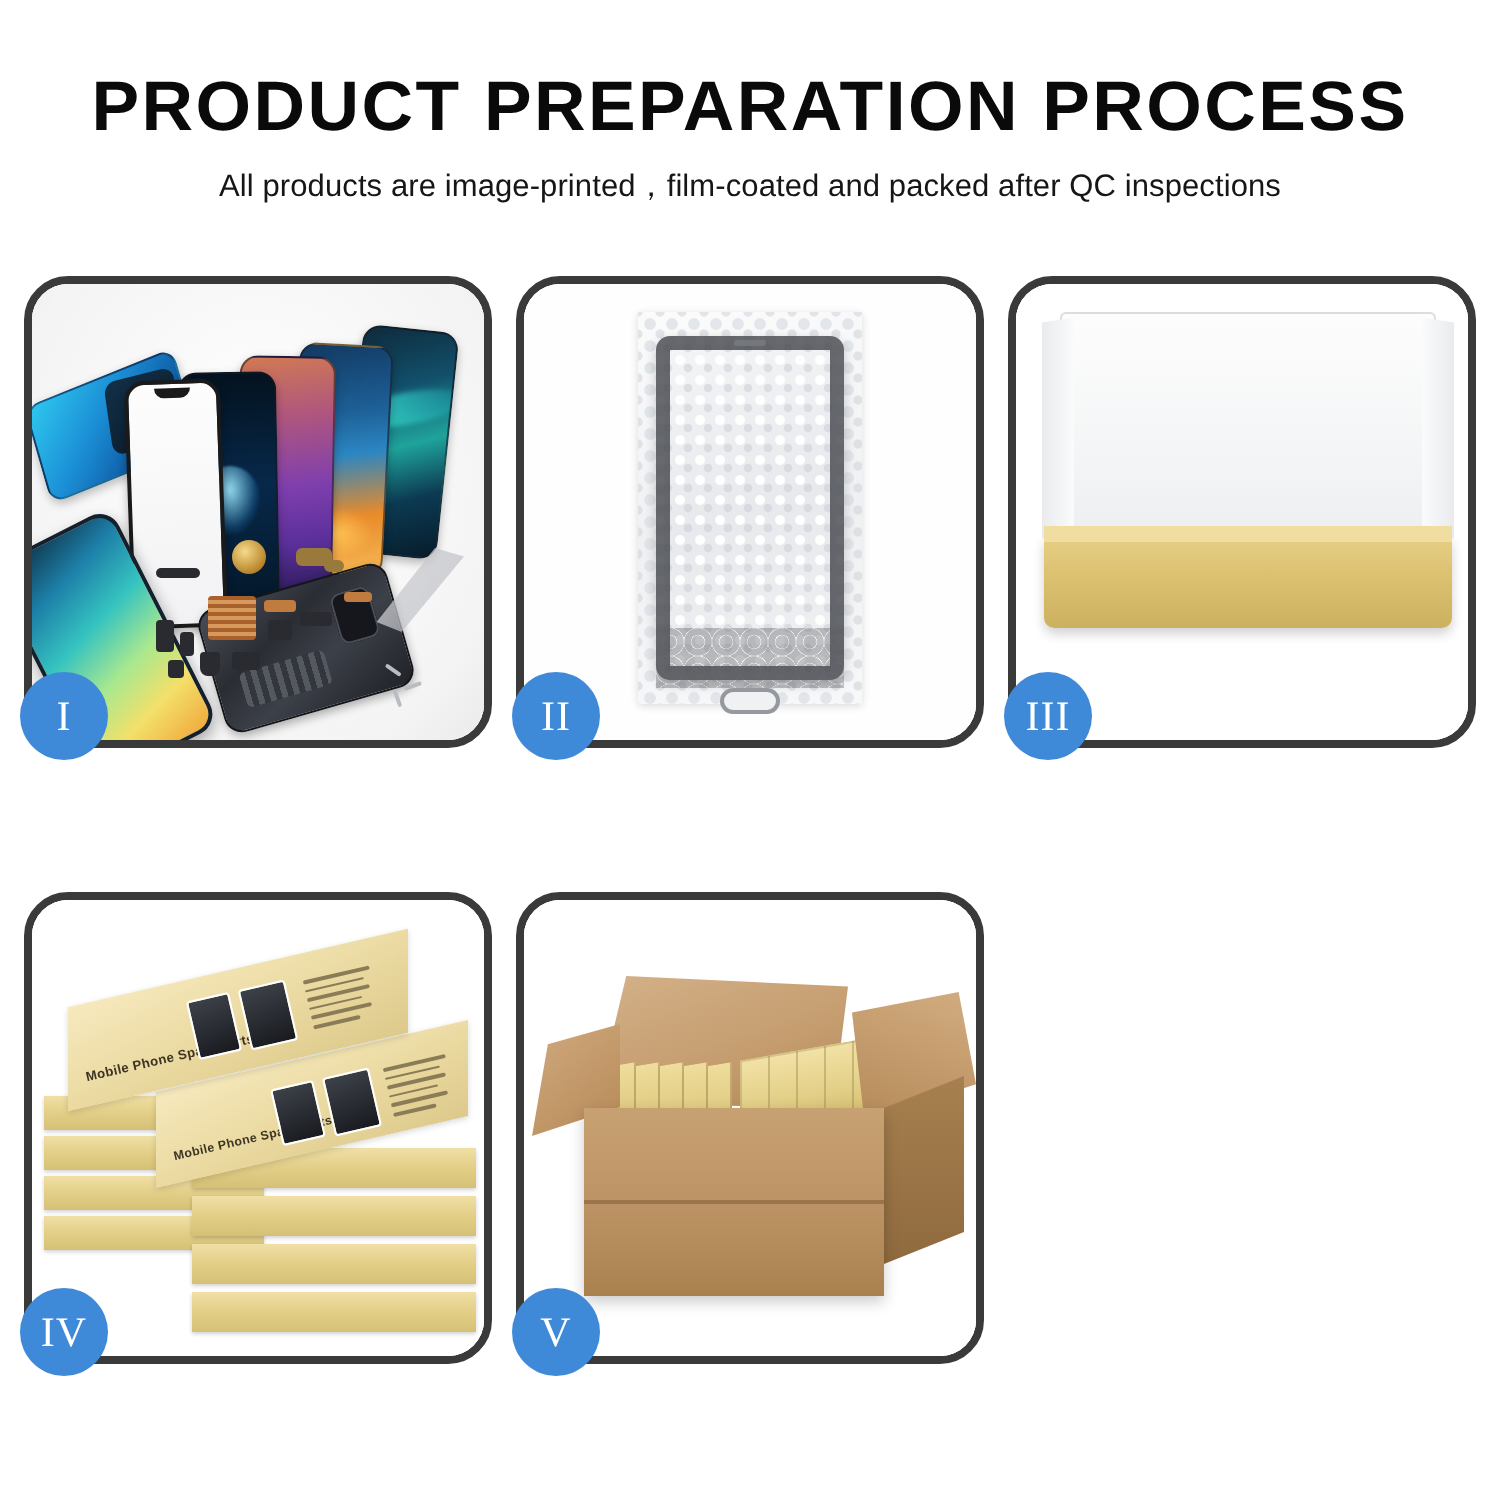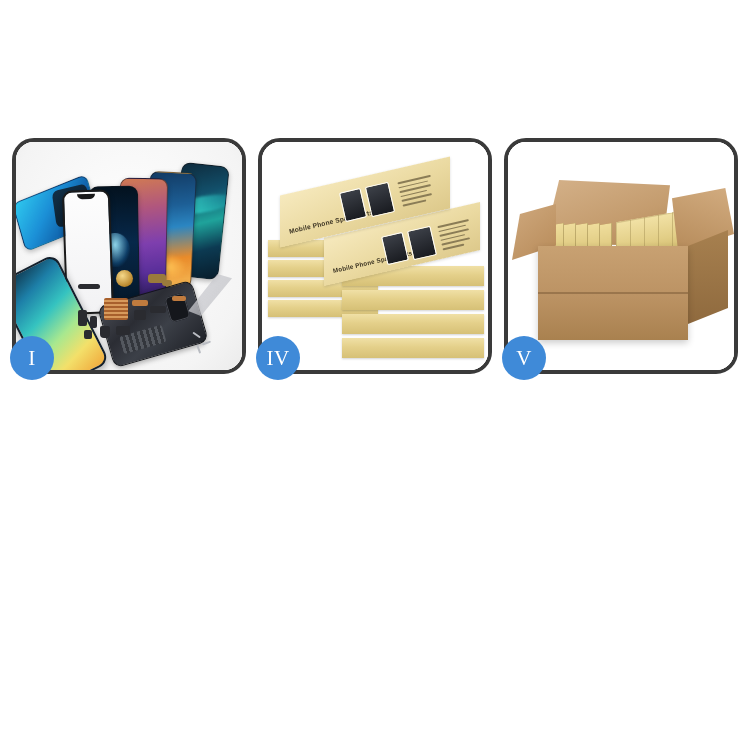--- a/index.html
+++ b/index.html
@@ -443,20 +443,24 @@
     position:absolute; width:16px; height:22px;
     background: rgba(150,118,76,0.75);
     border-radius:1px;
   }
 </style>
 </head>
 <body>
 
 <div class="page">
 
+  <div class="header">
+    <div class="title">PRODUCT PREPARATION PROCESS</div>
+    <div class="subtitle">All products are image-printed，film-coated and packed after QC inspections</div>
+  </div>
 
   <div class="grid">
 
     <div class="card p1">
       <div class="card-inner">
         <div class="scene">
           <div class="bg"></div>
           <div class="ph-tilt"></div>
           <div class="ph ph-a"></div>
           <div class="ph ph-b"></div>
@@ -485,21 +489,45 @@
           <div class="screws">
             <i style="left:0;top:2px;transform:rotate(35deg);"></i>
             <i style="left:10px;top:10px;transform:rotate(-20deg);"></i>
             <i style="left:2px;top:16px;transform:rotate(70deg);"></i>
           </div>
         </div>
       </div>
       <div class="badge">I</div>
     </div>
 
-
+    <div class="card p2">
+      <div class="card-inner">
+        <div class="scene">
+          <div class="bg"></div>
+          <div class="wrap-sheet"></div>
+          <div class="glass-panel"></div>
+          <div class="glass-bottom"></div>
+        </div>
+      </div>
+      <div class="badge">II</div>
+    </div>
+
+    <div class="card p3">
+      <div class="card-inner">
+        <div class="scene">
+          <div class="bg"></div>
+          <div class="box3-lid"></div>
+          <div class="box3-inner">
+            <div class="box3-inner-chip"></div>
+          </div>
+          <div class="box3-tray"></div>
+        </div>
+      </div>
+      <div class="badge">III</div>
+    </div>
 
     <div class="card p4">
       <div class="card-inner">
         <div class="scene">
           <div class="bg"></div>
           <div class="stack">
 
             <div class="sbox" style="left:0px;top:78px;width:110px;height:17px;"></div>
             <div class="sbox" style="left:0px;top:98px;width:110px;height:17px;"></div>
             <div class="sbox" style="left:0px;top:118px;width:110px;height:17px;"></div>

